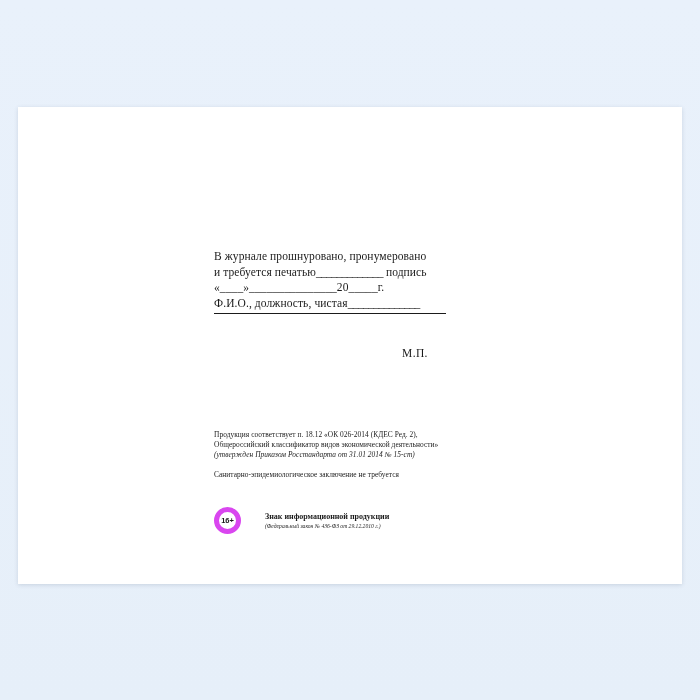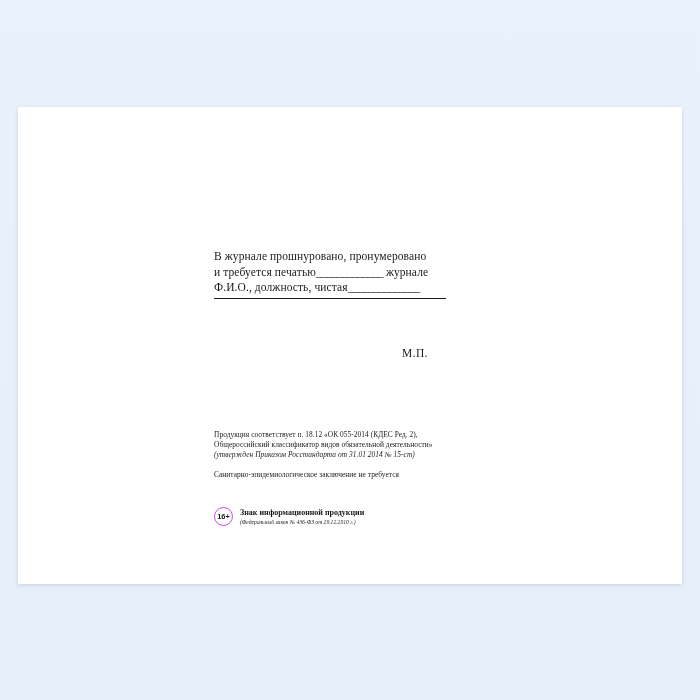--- a/index.html
+++ b/index.html
@@ -89,34 +89,34 @@
 
   .age-row {
     position: relative;
     display: flex;
     align-items: center;
     margin-top: 11px;
   }
   .age-badge {
     width: 17px;
     height: 17px;
-    border: 1px solid #d946ef;
+    border: 5px solid #d946ef;
     border-radius: 50%;
     display: flex;
     align-items: center;
     justify-content: center;
     font-size: 7.5px;
     font-weight: bold;
     font-family: "Liberation Sans", sans-serif;
     color: #1b1b1b;
     flex: 0 0 auto;
     line-height: 1;
   }
   .age-text {
-    margin-left: 7px;
+    margin-left: 24px;
   }
   .age-title {
     font-size: 8px;
     font-weight: bold;
     line-height: 10px;
     white-space: nowrap;
   }
   .age-sub {
     font-size: 5.6px;
     font-style: italic;
@@ -126,29 +126,30 @@
 </style>
 </head>
 <body>
 
 <div class="stage">
   <div class="page">
     <div class="page-inner">
 
       <div class="cert-block">
         <div class="cert-line">В журнале прошнуровано, пронумеровано</div>
-        <div class="cert-line"><span>и требуется печатью</span><span class="fill">_____________</span> <span>журнале</span></div>
+        <div class="cert-line"><span>и требуется печатью</span><span class="fill">_____________</span> <span>подпись</span></div>
+        <div class="cert-line">«____»_______________20_____г.</div>
         <div class="cert-line"><span>Ф.И.О., должность, чистая</span><span class="fill">______________</span></div>
         <div class="rule"></div>
         <div class="mp">М.П.</div>
       </div>
 
       <div class="notes-block">
-        <div class="note">Продукция соответствует п. 18.12 «ОК 055-2014 (КДЕС Ред. 2),</div>
-        <div class="note">Общероссийский классификатор видов обязательной деятельности»</div>
+        <div class="note">Продукция соответствует п. 18.12 «ОК 026-2014 (КДЕС Ред. 2),</div>
+        <div class="note">Общероссийский классификатор видов экономической деятельности»</div>
         <div class="note italic">(утвержден Приказом Росстандарта от 31.01 2014 № 15-ст)</div>
         <div class="gap-md"></div>
         <div class="note">Санитарно-эпидемиологическое заключение не требуется</div>
         <div class="gap-sm"></div>
         <div class="gap-sm"></div>
 
         <div class="age-row">
           <div class="age-badge">16+</div>
           <div class="age-text">
             <div class="age-title">Знак информационной продукции</div>

